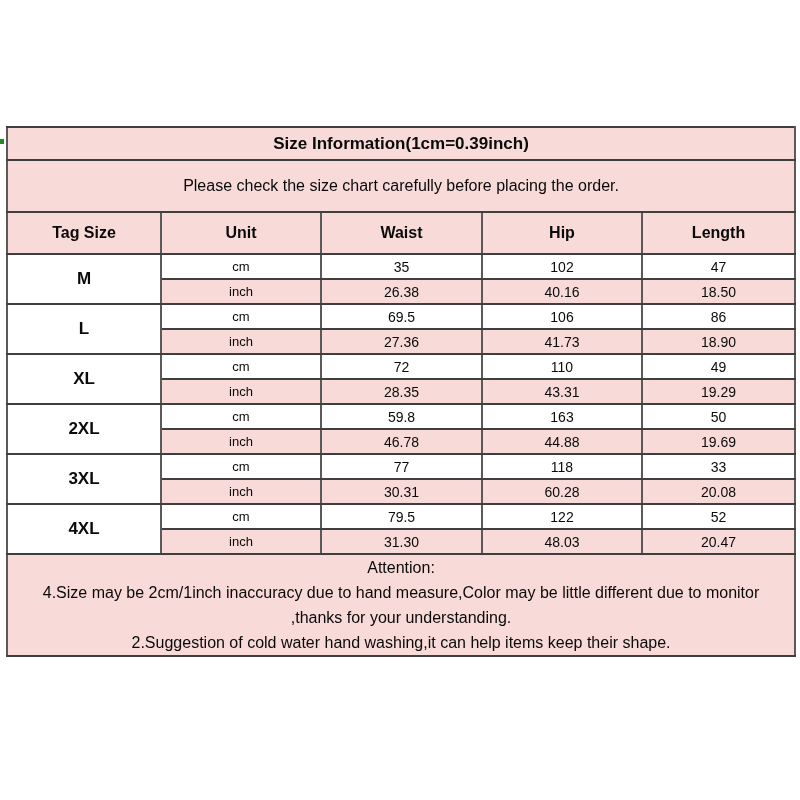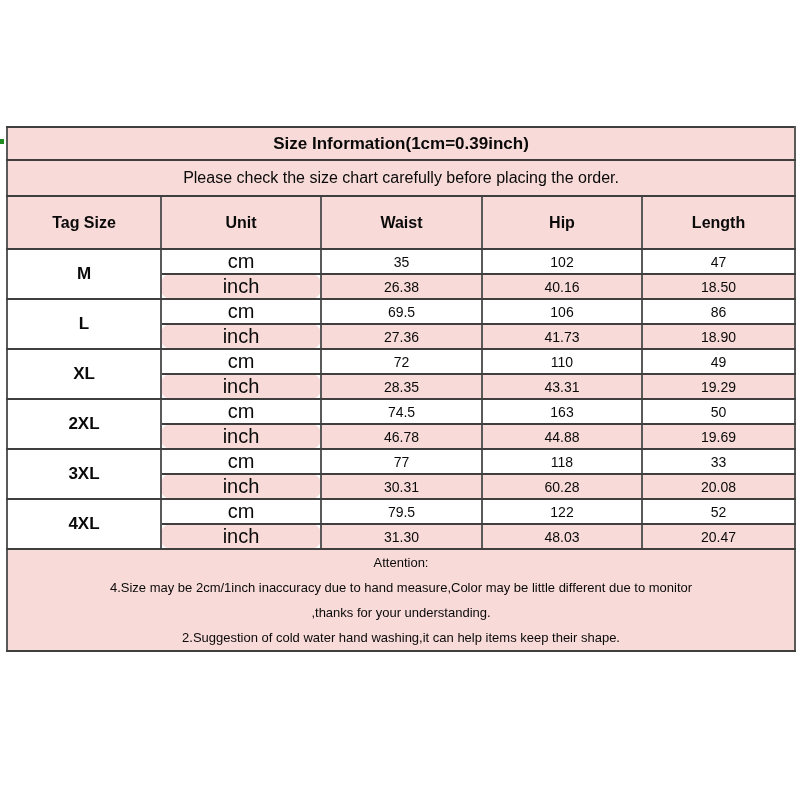--- a/index.html
+++ b/index.html
@@ -41,42 +41,42 @@
     border-bottom: 2px solid var(--border_h, #3f3f3f);
     border-left: 2px solid var(--border_v, #5a5a5a);
     border-right: 2px solid var(--border_v, #5a5a5a);
     text-align: center;
     vertical-align: middle;
     padding: 0;
     overflow: hidden;
     white-space: nowrap;
   }
   tr.title-row    { height: 33px; }
-  tr.subtitle-row { height: 36px; }
-  tr.head-row     { height: 53px; }
+  tr.subtitle-row { height: 52px; }
+  tr.head-row     { height: 42px; }
   tr.data-row     { height: 25px; }
 
   td.pink  { background: var(--pink, #f8dbd8); }
   td.white { background: var(--white_cell, #ffffff); }
 
   td.title    { font-weight: bold; font-size: 17px; }
   td.subtitle { font-size: 16px; }
   td.th       { font-weight: bold; font-size: 16px; }
   td.size-cell{ font-weight: bold; font-size: 17px; }
-  td.unit-cell{ font-size: 20px; border-radius: 10px; }
+  td.unit-cell{ font-size: 13px; }
   td.num      { font-size: 14px; }
 
   td.attention {
     background: var(--pink, #f8dbd8);
     text-align: left;
     vertical-align: top;
     padding: 5px 4px;
   }
   .attention-line {
-    font-size: 13px;
+    font-size: 16px;
     line-height: 25px;
     white-space: nowrap;
   }
 </style>
 </head>
 <body>
 
 <div class="canvas">
   <div class="corner-dot"></div>
 
@@ -144,21 +144,21 @@
     <tr class="data-row">
       <td class="pink unit-cell">inch</td>
       <td class="pink num">28.35</td>
       <td class="pink num">43.31</td>
       <td class="pink num">19.29</td>
     </tr>
 
     <tr class="data-row">
       <td class="white size-cell" rowspan="2">2XL</td>
       <td class="white unit-cell">cm</td>
-      <td class="white num">74.5</td>
+      <td class="white num">59.8</td>
       <td class="white num">163</td>
       <td class="white num">50</td>
     </tr>
     <tr class="data-row">
       <td class="pink unit-cell">inch</td>
       <td class="pink num">46.78</td>
       <td class="pink num">44.88</td>
       <td class="pink num">19.69</td>
     </tr>
 

